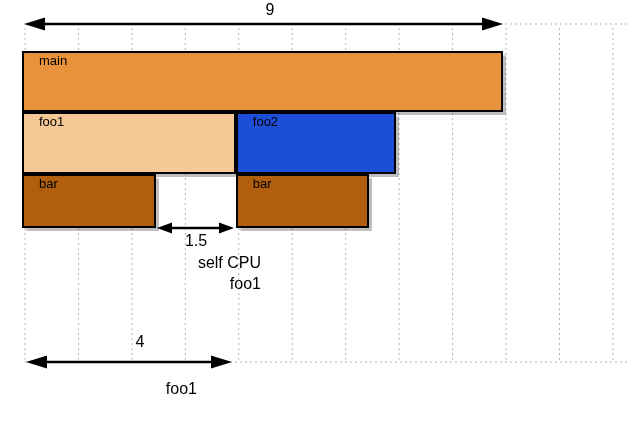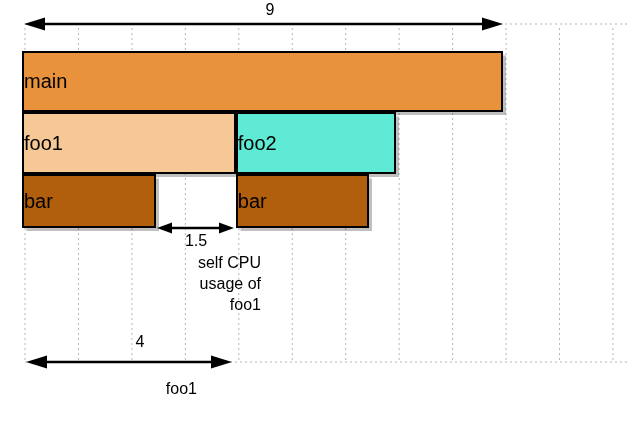--- a/index.html
+++ b/index.html
@@ -11,22 +11,23 @@
     overflow: hidden;
     font-family: "Liberation Sans", sans-serif;
     color: #000000;
   }
   .overlay { position: absolute; left: 0; top: 0; }
   .frame {
     position: absolute;
     box-sizing: border-box;
     border: 2px solid #000000;
     display: flex;
-    align-items: center;
-    font-size: 20px;
+    align-items: flex-start;
+    padding-left: 15px;
+    font-size: 13px;
     box-shadow: 2.5px 2.5px 1px rgba(0,0,0,0.25);
   }
   .lbl {
     position: absolute;
     font-size: 16px;
     text-align: center;
   }
   .cap {
     position: absolute;
     font-size: 16px;
@@ -81,40 +82,39 @@
     </g>
   </svg>
 
   <div id="frames">
       <div class="frame" style="left: 22px; width: 481.05px; top: 51px; height: 61px; background: rgb(232, 146, 60); border-color: rgb(0, 0, 0);">
         <span>main</span>
       </div>
       <div class="frame" style="left: 22px; width: 213.8px; top: 112px; height: 62px; background: rgb(246, 200, 150); border-color: rgb(0, 0, 0);">
         <span>foo1</span>
       </div>
-      <div class="frame" style="left: 235.8px; width: 160.35px; top: 112px; height: 62px; background: #5eead4; border-color: rgb(0, 0, 0);">
+      <div class="frame" style="left: 235.8px; width: 160.35px; top: 112px; height: 62px; background: #1d4ed8; border-color: rgb(0, 0, 0);">
         <span>foo2</span>
       </div>
       <div class="frame" style="left: 22px; width: 133.625px; top: 174px; height: 54px; background: rgb(177, 94, 13); border-color: rgb(0, 0, 0);">
         <span>bar</span>
       </div>
       <div class="frame" style="left: 235.8px; width: 133.625px; top: 174px; height: 54px; background: rgb(177, 94, 13); border-color: rgb(0, 0, 0);">
         <span>bar</span>
       </div>
     </div>
 
   <div class="lbl" id="lbl-program-total">9</div>
 
   <div class="lbl" id="lbl-self">1.5</div>
 
   <div class="lbl" id="lbl-total">4</div>
 
   <div class="cap" id="cap-self">
     <div>self CPU</div>
-    <div>usage of</div>
     <div>foo1</div>
   </div>
 
   <div class="cap" id="cap-total">
     <div>foo1</div>
   </div>
 
 </div>
 
 </body></html>

